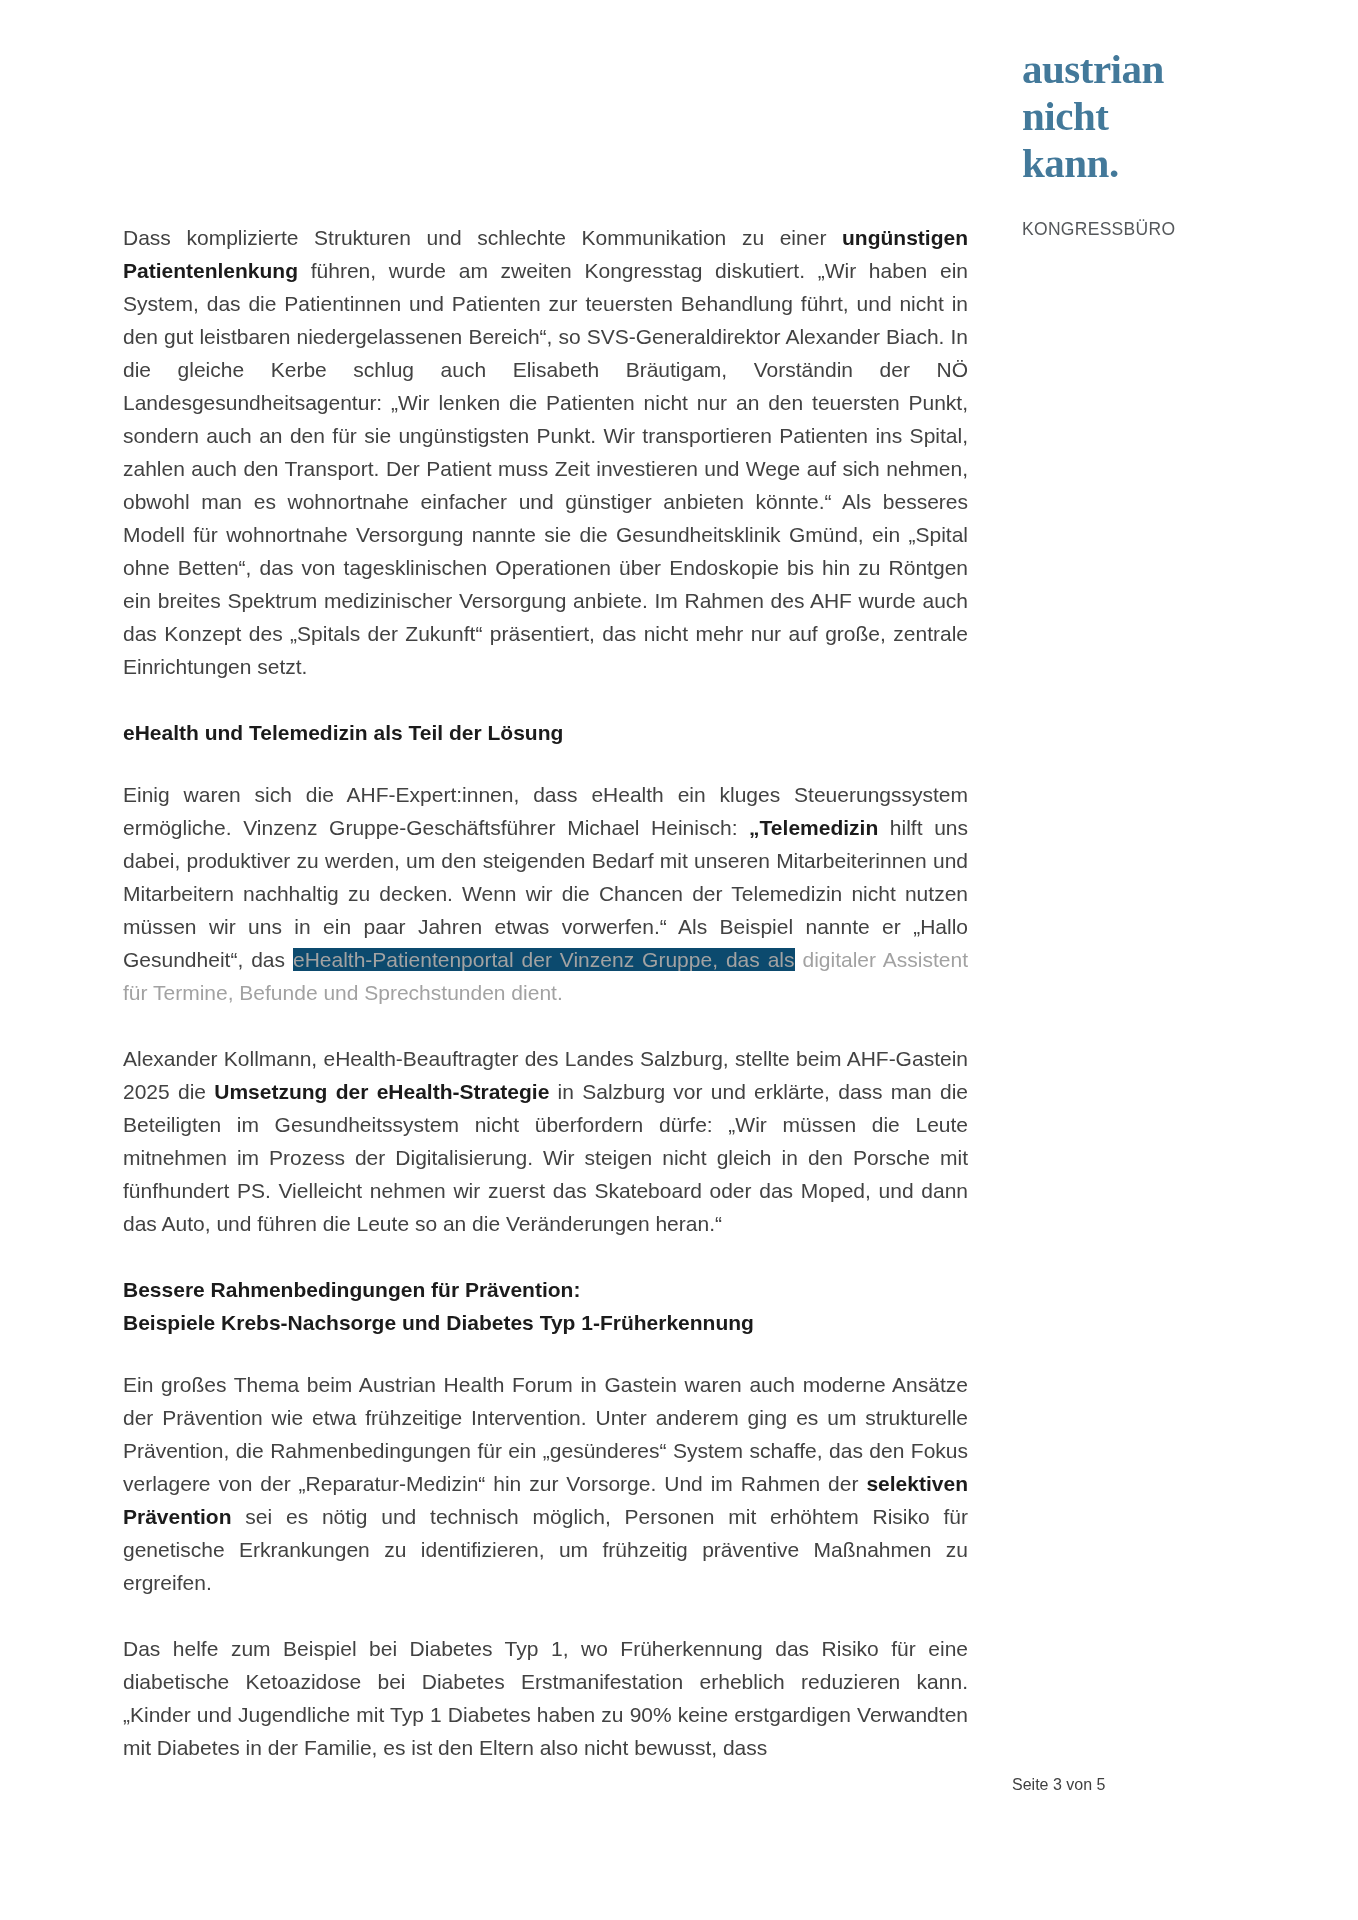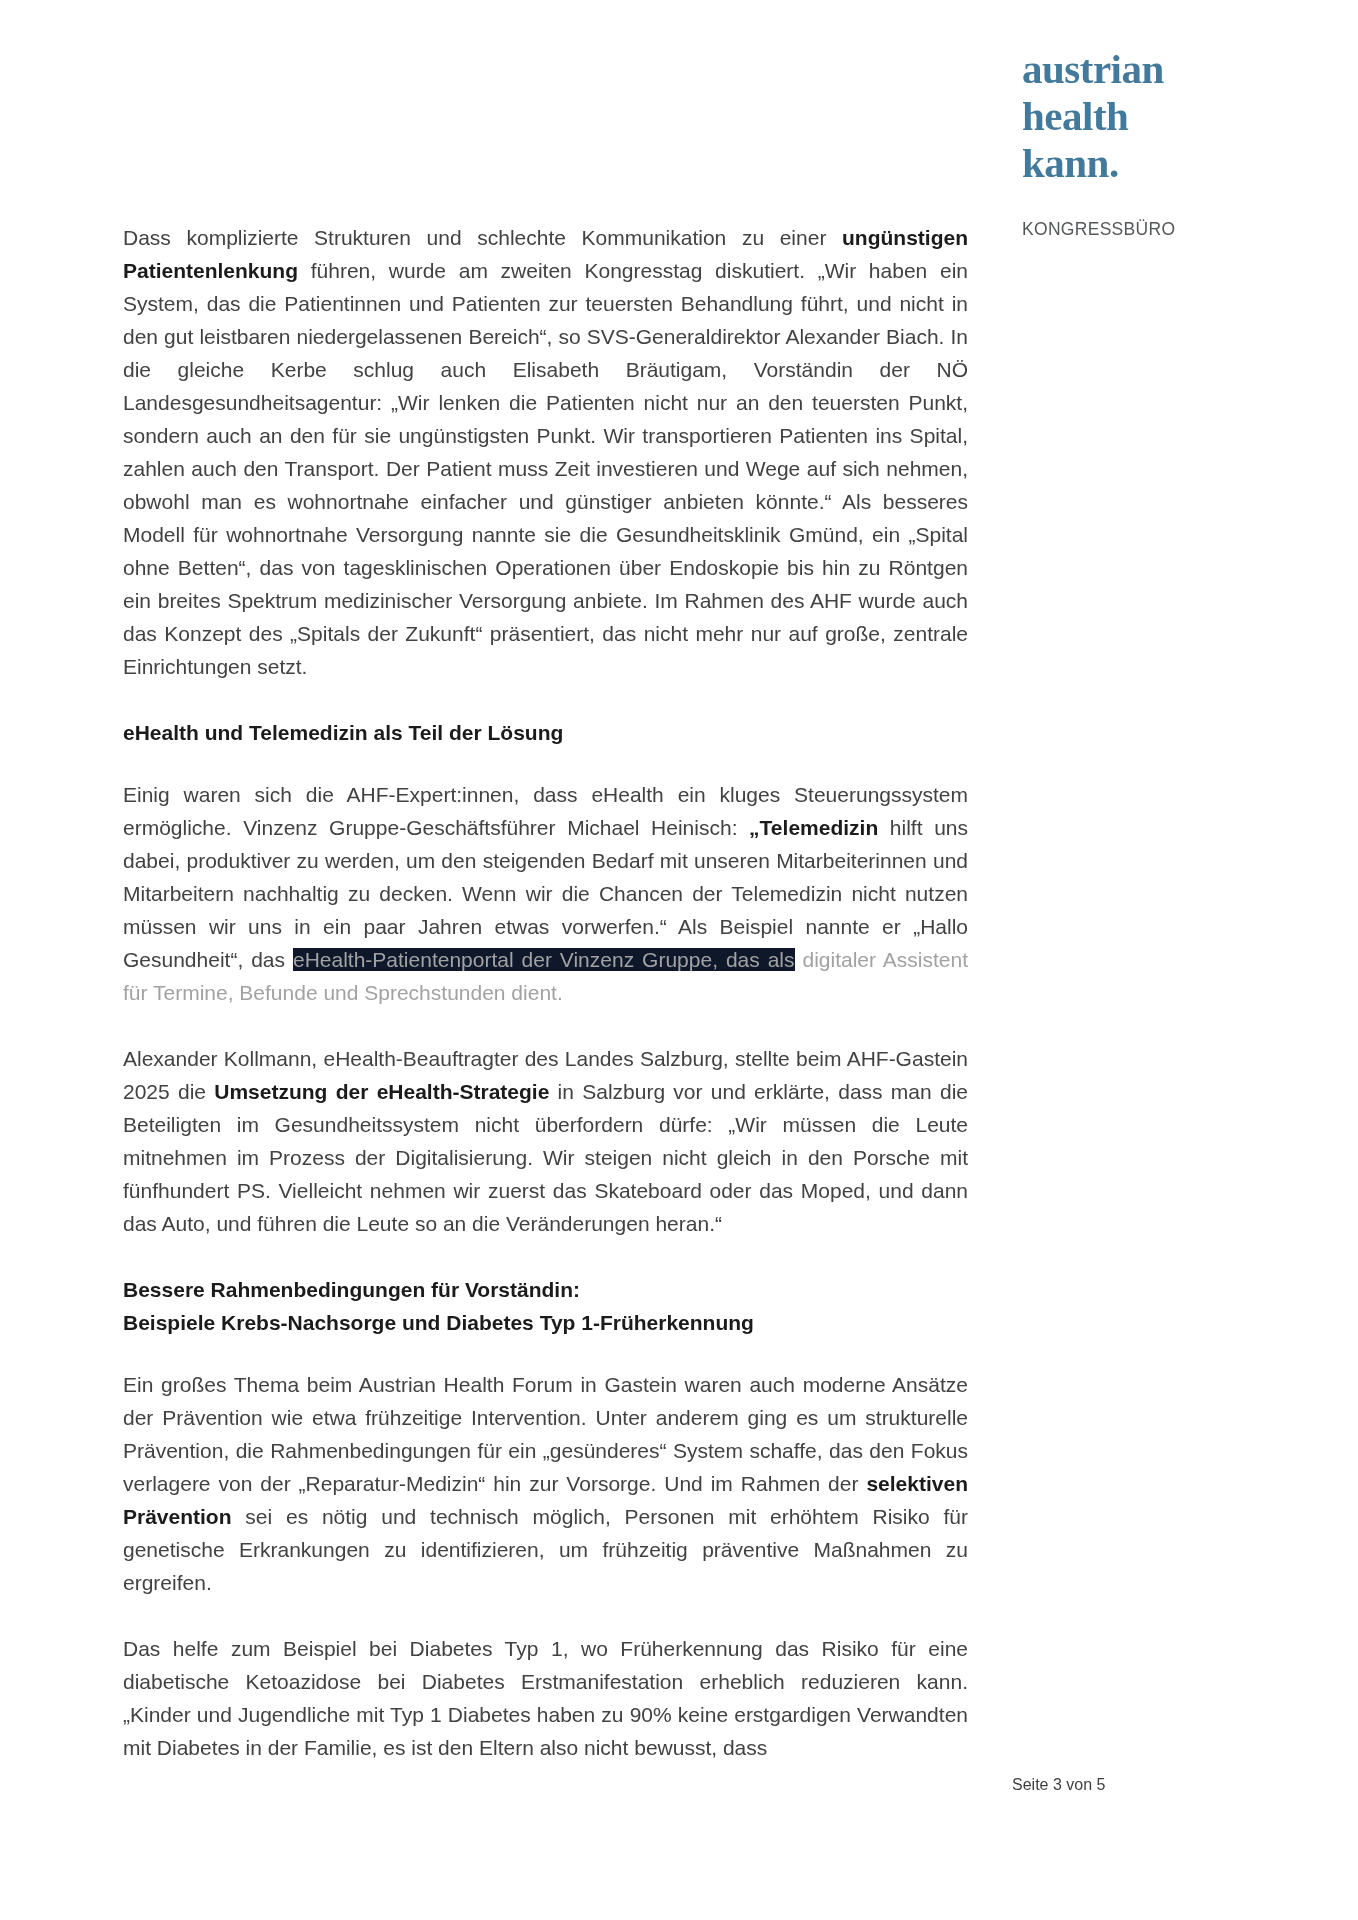--- a/index.html
+++ b/index.html
@@ -17,21 +17,21 @@
     left:123px; top:221px;
     width:845px;
     font-size:21px;
     line-height:33px;
     color:#424242;
     text-align:justify;
   }
   .para { margin:0 0 33px 0; }
   .para span.b { font-weight:bold; color:#1b1b1b; }
   .para span.gray { color:#a2a2a2; }
-  .para span.hl { background:#0f172a; }
+  .para span.hl { background:#0c4a6e; }
   .heading {
     font-size:21px;
     line-height:33px;
     font-weight:bold;
     color:#1b1b1b;
     margin:9px 0 29px 0;
     text-align:left;
   }
 
   
@@ -69,29 +69,29 @@
 <body>
 
 <main class="main-col">
   <p class="para"><span>Dass komplizierte Strukturen und schlechte Kommunikation zu einer </span><span class="b">ungünstigen Patientenlenkung</span><span> führen, wurde am zweiten Kongresstag diskutiert. „Wir haben ein System, das die Patientinnen und Patienten zur teuersten Behandlung führt, und nicht in den gut leistbaren niedergelassenen Bereich“, so SVS-Generaldirektor Alexander Biach. In die gleiche Kerbe schlug auch Elisabeth Bräutigam, Vorständin der NÖ Landesgesundheitsagentur: „Wir lenken die Patienten nicht nur an den teuersten Punkt, sondern auch an den für sie ungünstigsten Punkt. Wir transportieren Patienten ins Spital, zahlen auch den Transport. Der Patient muss Zeit investieren und Wege auf sich nehmen, obwohl man es wohnortnahe einfacher und günstiger anbieten könnte.“ Als besseres Modell für wohnortnahe Versorgung nannte sie die Gesundheitsklinik Gmünd, ein „Spital ohne Betten“, das von tagesklinischen Operationen über Endoskopie bis hin zu Röntgen ein breites Spektrum medizinischer Versorgung anbiete. Im Rahmen des AHF wurde auch das Konzept des „Spitals der Zukunft“ präsentiert, das nicht mehr nur auf große, zentrale Einrichtungen setzt.</span></p>
   <h2 class="heading">
       <div>eHealth und Telemedizin als Teil der Lösung</div>
     </h2>
   <p class="para"><span>Einig waren sich die AHF-Expert:innen, dass eHealth ein kluges Steuerungssystem ermögliche. Vinzenz Gruppe-Geschäftsführer Michael Heinisch: </span><span class="b">„Telemedizin</span><span> hilft uns dabei, produktiver zu werden, um den steigenden Bedarf mit unseren Mitarbeiterinnen und Mitarbeitern nachhaltig zu decken. Wenn wir die Chancen der Telemedizin nicht nutzen müssen wir uns in ein paar Jahren etwas vorwerfen.“ Als Beispiel nannte er „Hallo Gesundheit“, das </span><span class="gray hl">eHealth-Patientenportal der Vinzenz Gruppe, das als</span><span class="gray"> digitaler Assistent für Termine, Befunde und Sprechstunden dient.</span></p>
   <p class="para"><span>Alexander Kollmann, eHealth-Beauftragter des Landes Salzburg, stellte beim AHF-Gastein 2025 die </span><span class="b">Umsetzung der eHealth-Strategie</span><span> in Salzburg vor und erklärte, dass man die Beteiligten im Gesundheitssystem nicht überfordern dürfe: „Wir müssen die Leute mitnehmen im Prozess der Digitalisierung. Wir steigen nicht gleich in den Porsche mit fünfhundert PS. Vielleicht nehmen wir zuerst das Skateboard oder das Moped, und dann das Auto, und führen die Leute so an die Veränderungen heran.“</span></p>
   <h2 class="heading">
-      <div>Bessere Rahmenbedingungen für Vorständin:</div>
+      <div>Bessere Rahmenbedingungen für Prävention:</div>
       <div>Beispiele Krebs-Nachsorge und Diabetes Typ 1-Früherkennung</div>
     </h2>
   <p class="para"><span>Ein großes Thema beim Austrian Health Forum in Gastein waren auch moderne Ansätze der Prävention wie etwa frühzeitige Intervention. Unter anderem ging es um strukturelle Prävention, die Rahmenbedingungen für ein „gesünderes“ System schaffe, das den Fokus verlagere von der „Reparatur-Medizin“ hin zur Vorsorge. Und im Rahmen der </span><span class="b">selektiven Prävention</span><span> sei es nötig und technisch möglich, Personen mit erhöhtem Risiko für genetische Erkrankungen zu identifizieren, um frühzeitig präventive Maßnahmen zu ergreifen.</span></p>
   <p class="para"><span>Das helfe zum Beispiel bei Diabetes Typ 1, wo Früherkennung das Risiko für eine diabetische Ketoazidose bei Diabetes Erstmanifestation erheblich reduzieren kann. „Kinder und Jugendliche mit Typ 1 Diabetes haben zu 90% keine erstgardigen Verwandten mit Diabetes in der Familie, es ist den Eltern also nicht bewusst, dass</span></p>
 </main>
 
 <aside class="sidebar">
   <div class="logo" style="color: rgb(67, 121, 154);">
     <div>austrian</div>
-    <div>health</div>
+    <div>nicht</div>
     <div>kann.</div>
   </div>
   <div class="kongress">KONGRESSBÜRO</div>
 </aside>
 
 <div class="footer">Seite 3 von 5</div>
 
 </body></html>

